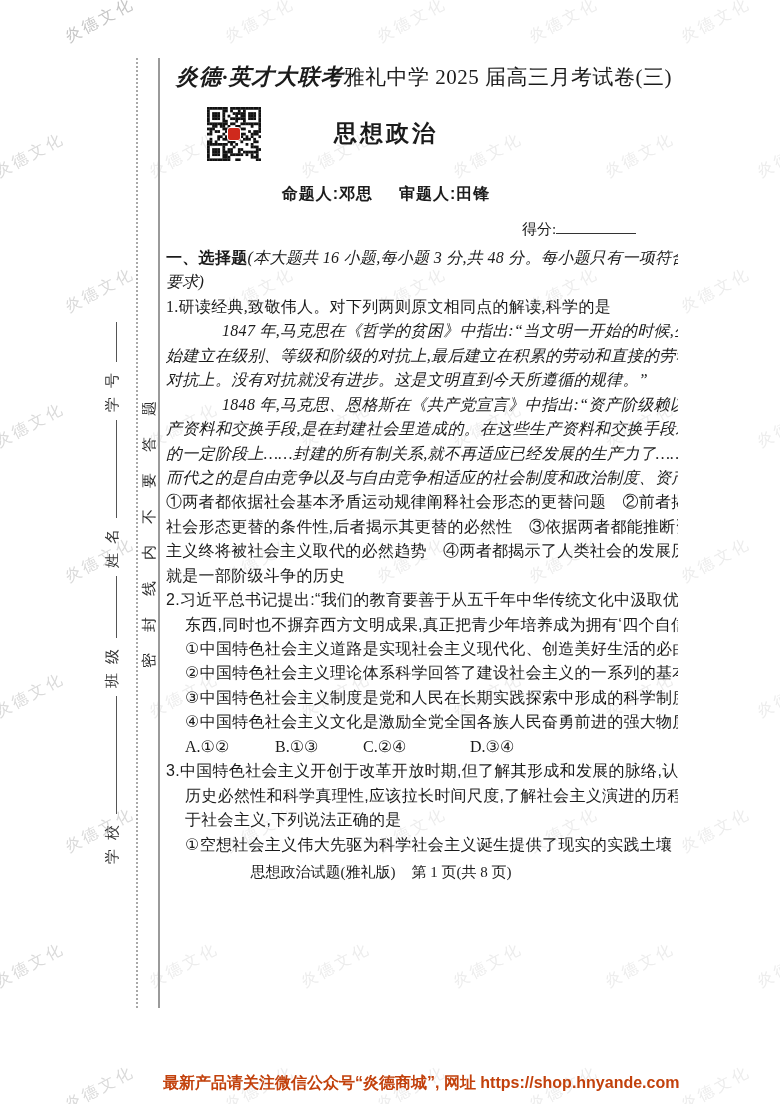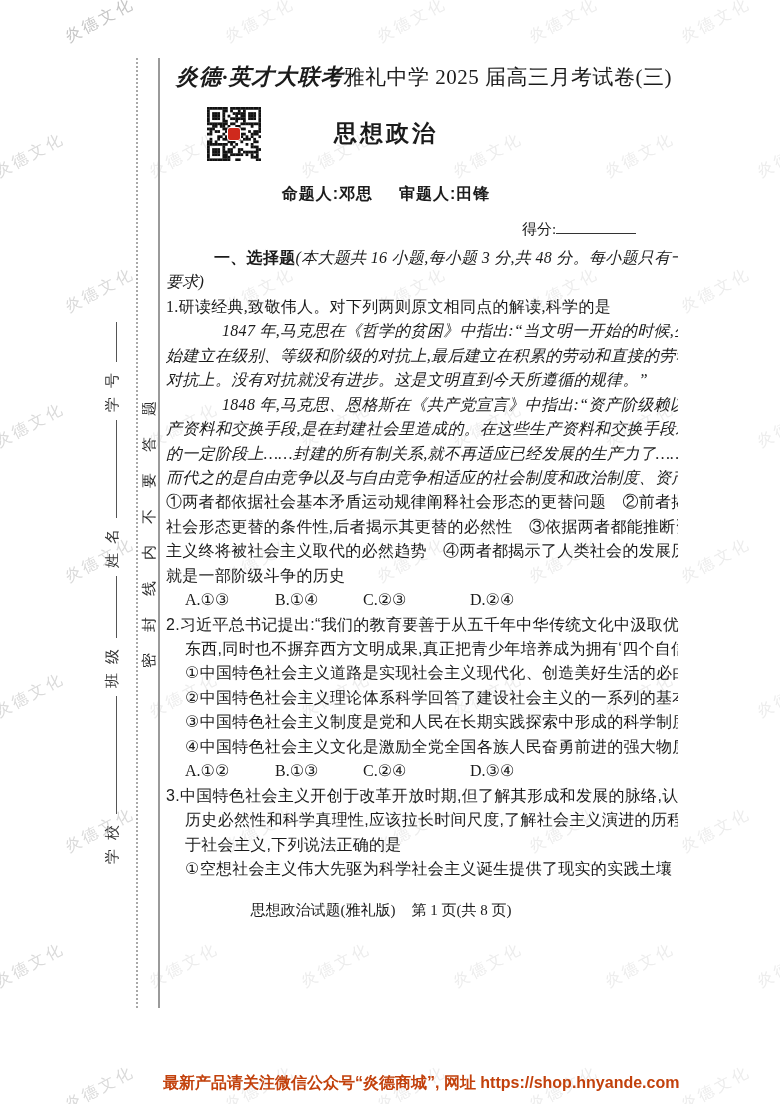--- a/index.html
+++ b/index.html
@@ -43,27 +43,27 @@
                white-space:nowrap;overflow:hidden;}
   .kai,.kai .line{font-style:italic;}
   .hei{font-family:"Liberation Sans","DejaVu Sans",sans-serif;}
   .indent-first .line:first-child{padding-left:33px;}
   .quote .line:first-child{padding-left:56px;}
   .hang .line{padding-left:19px;}
   .hang .line:first-child{padding-left:0;}
   .ind .line{padding-left:19px;}
   .sec-title{height:26px;line-height:26px;margin:9px 0 11px 0;width:430px;text-align:center;
              font-size:20px;font-weight:700;letter-spacing:1px;}
-  .bd{font-weight:700;font-style:normal;font-family:"Liberation Sans","DejaVu Sans",sans-serif;margin-left:48px;}
+  .bd{font-weight:700;font-style:normal;font-family:"Liberation Sans","DejaVu Sans",sans-serif;}
   .answers{height:24.45px;line-height:24.45px;padding-left:19px;font-size:16px;white-space:nowrap;}
   .answers span{display:inline-block;}
   .answers span:nth-child(1){width:90px;}
   .answers span:nth-child(2){width:88px;}
   .answers span:nth-child(3){width:107px;}
-  .page-footer{margin-top:19px;width:430px;text-align:center;font-size:15px;height:20px;line-height:20px;}
+  .page-footer{margin-top:5px;width:430px;text-align:center;font-size:15px;height:20px;line-height:20px;}
   .page-footer .doc{margin-right:16px;}
 
   
   .promo{position:absolute;left:163px;top:1073px;font-size:16px;font-weight:700;
          font-family:"Liberation Sans","DejaVu Sans",sans-serif;color:#c2410c;z-index:4;white-space:nowrap;}
 </style>
 </head>
 <body>
 
 <div class="page">
@@ -406,23 +406,20 @@
         <div class="line">产资料和交换手段,是在封建社会里造成的。在这些生产资料和交换手段发展</div>
         <div class="line">的一定阶段上……封建的所有制关系,就不再适应已经发展的生产力了……起</div>
         <div class="line">而代之的是自由竞争以及与自由竞争相适应的社会制度和政治制度、资产阶级</div>
       </div>
     <div class="lines">
         <div class="line">①两者都依据社会基本矛盾运动规律阐释社会形态的更替问题　②前者揭示</div>
         <div class="line">社会形态更替的条件性,后者揭示其更替的必然性　③依据两者都能推断资本</div>
         <div class="line">主义终将被社会主义取代的必然趋势　④两者都揭示了人类社会的发展历史</div>
         <div class="line">就是一部阶级斗争的历史</div>
       </div>
-    <div class="answers">
-      <span>A.①③</span><span>B.①④</span><span>C.②③</span><span>D.②④</span>
-    </div>
 
     <div class="lines hang hei">
         <div class="line">2.习近平总书记提出:“我们的教育要善于从五千年中华传统文化中汲取优秀的</div>
         <div class="line">东西,同时也不摒弃西方文明成果,真正把青少年培养成为拥有‘四个自信’的</div>
       </div>
     <div class="lines ind hei">
         <div class="line">①中国特色社会主义道路是实现社会主义现代化、创造美好生活的必由之路</div>
         <div class="line">②中国特色社会主义理论体系科学回答了建设社会主义的一系列的基本问题</div>
         <div class="line">③中国特色社会主义制度是党和人民在长期实践探索中形成的科学制度体系</div>
         <div class="line">④中国特色社会主义文化是激励全党全国各族人民奋勇前进的强大物质力量</div>

